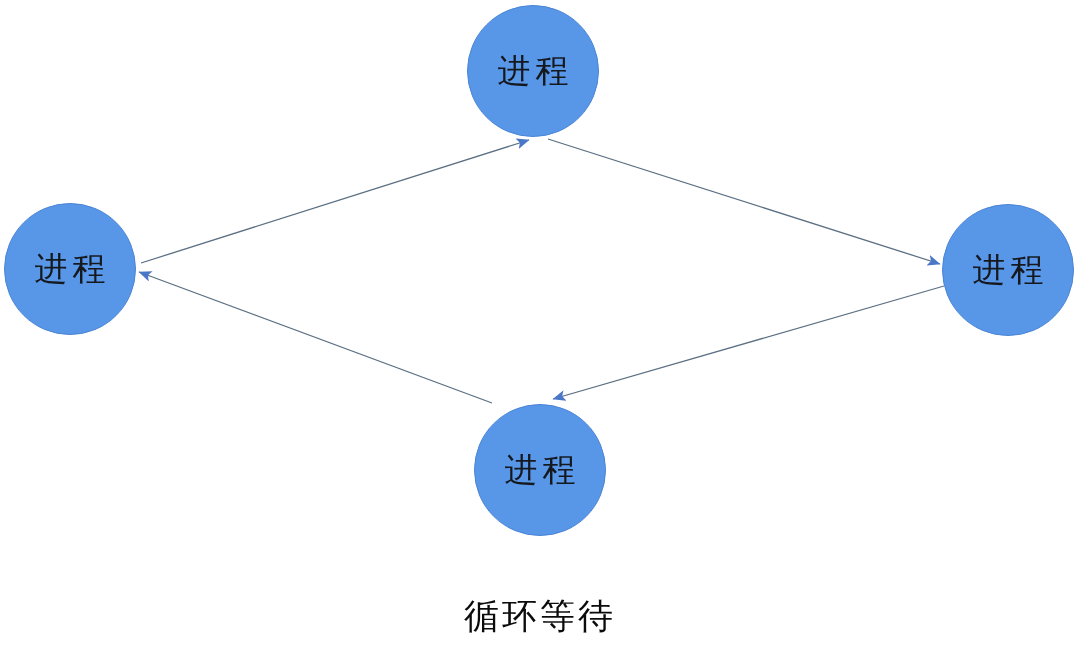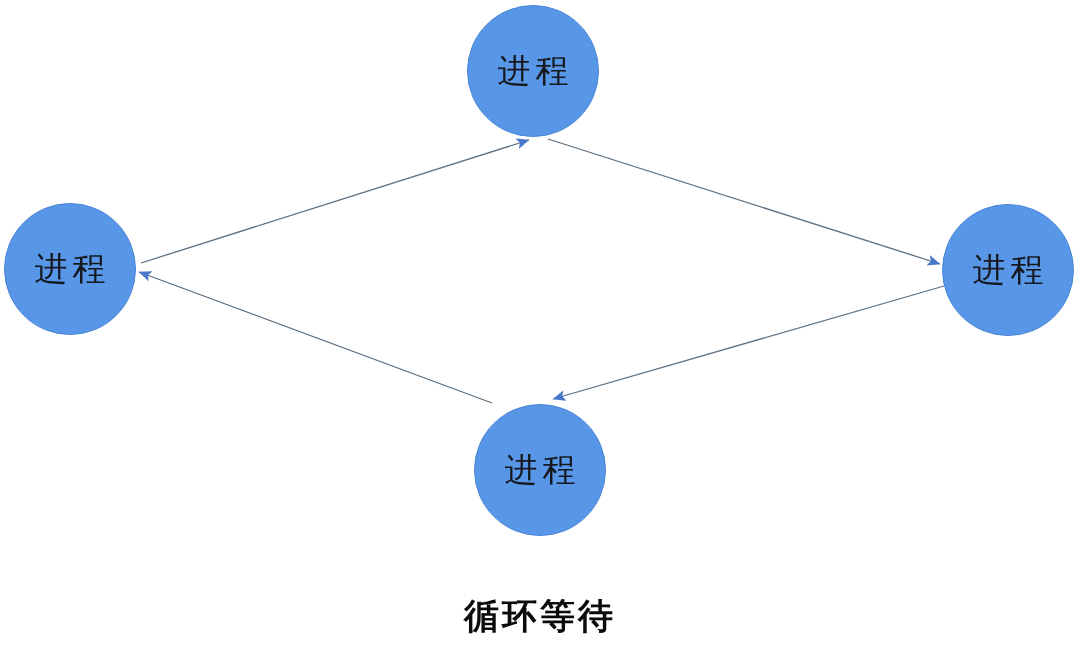--- a/index.html
+++ b/index.html
@@ -55,21 +55,21 @@
     text-indent: 5px;
     white-space: nowrap;
   }
   .caption {
     position: absolute;
     left: 0; right: 0;
     top: 593px;
     text-align: center;
     color: var(--caption-text);
     font-size: 35px;
-    font-weight: 700;
+    font-weight: 400;
     letter-spacing: 3px;
   }
 </style>
 </head>
 <body>
 
 <div class="canvas">
 
   <svg class="edges-svg" viewBox="0 0 1080 654">
     <defs>

